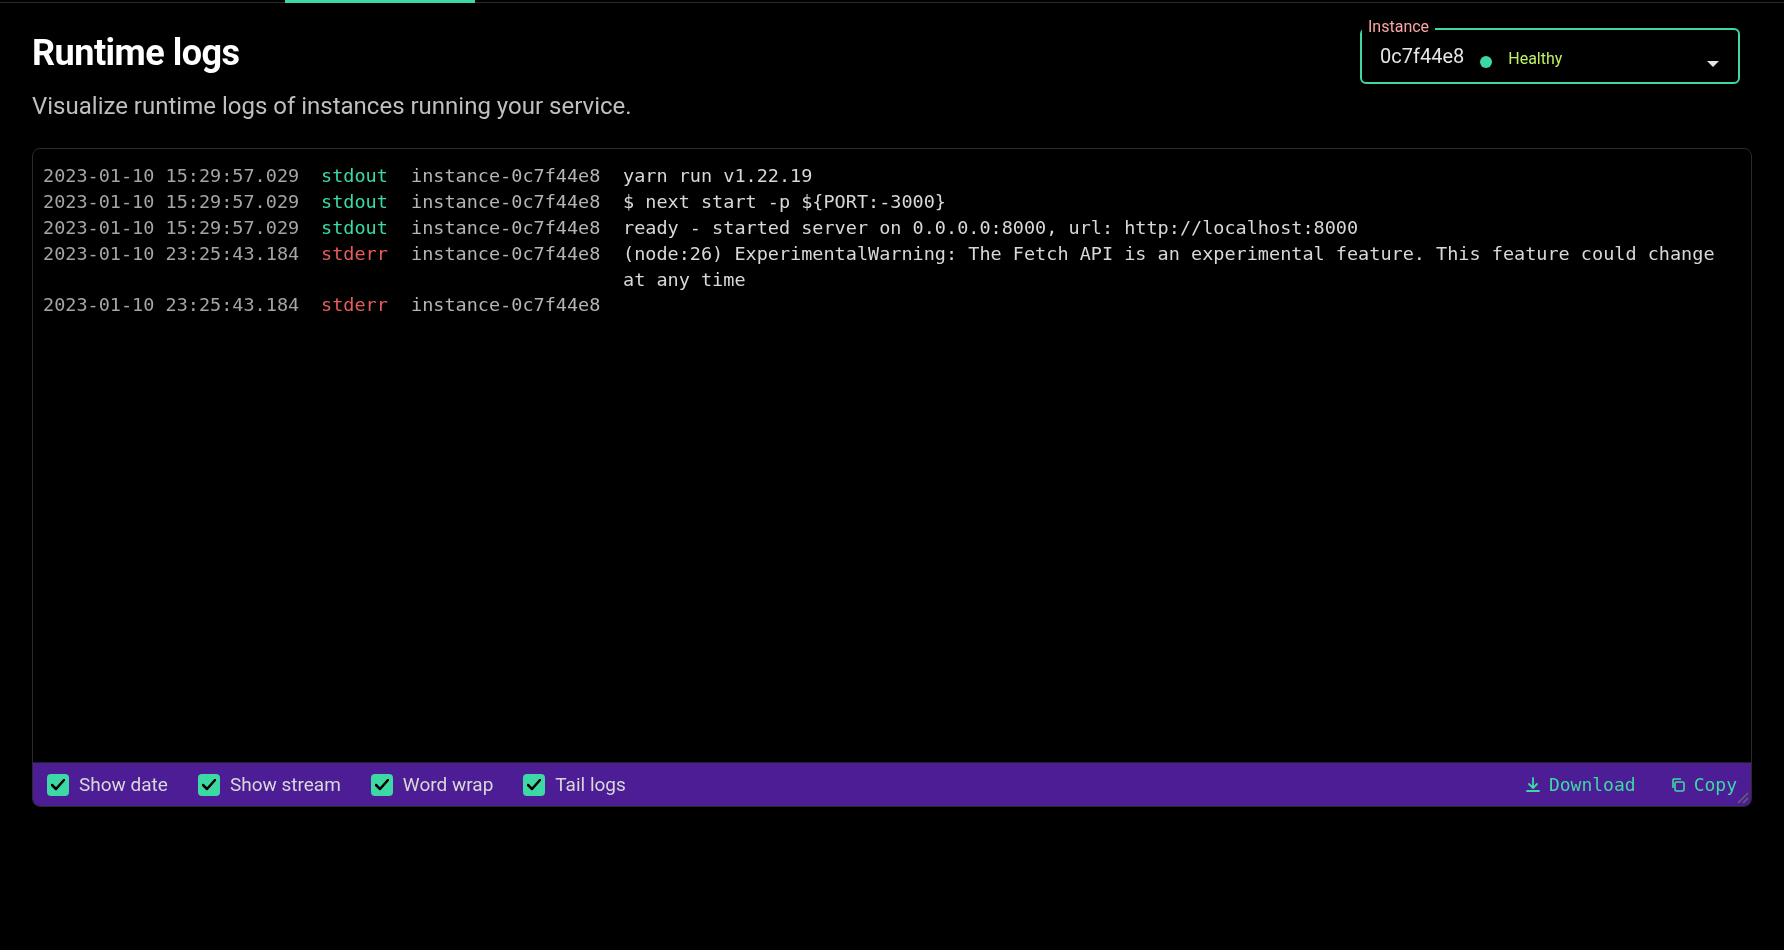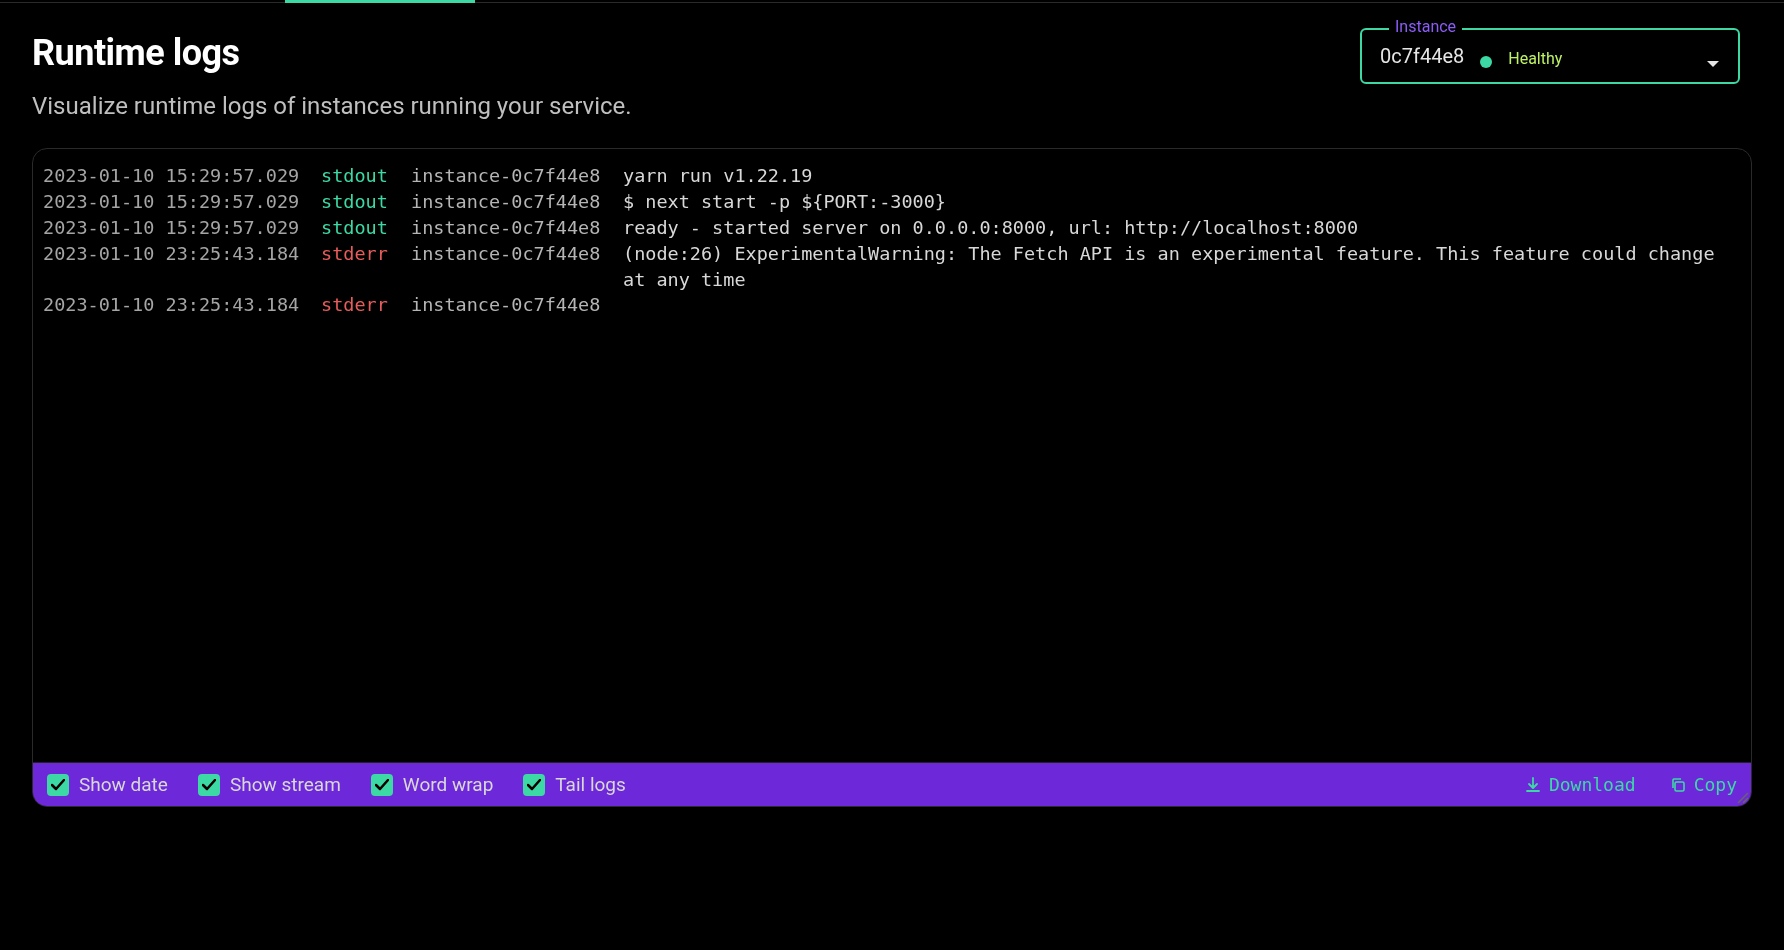--- a/index.html
+++ b/index.html
@@ -57,25 +57,25 @@
     display: flex;
     align-items: flex-end;
     gap: 16px;
     min-width: 380px;
     cursor: pointer;
     background: #000;
   }
   .instance-legend {
     position: absolute;
     top: -11px;
-    left: 29px;
+    left: 2px;
     background: #000;
     padding: 0 6px;
     font-size: 16px;
-    color: #8b5cf6;
+    color: #fca5a5;
   }
   .instance-id {
     font-size: 20px;
     color: #e5e5e5;
   }
   .status-dot {
     width: 12px;
     height: 12px;
     border-radius: 50%;
     background: #3dd9a5;
@@ -85,21 +85,21 @@
     font-size: 16px;
     color: #bef264;
     flex: 1;
   }
   .caret {
     margin-left: auto;
   }
   .log-panel {
     margin: 28px 32px 0 32px;
     border: 1px solid #2a2a2a;
-    border-radius: 15px;
+    border-radius: 8px;
     height: 659px;
     display: flex;
     flex-direction: column;
     overflow: hidden;
   }
   .log-body {
     flex: 1;
     padding: 14px 10px;
     font-family: ui-monospace, "SF Mono", Menlo, Consolas, monospace;
     font-size: 18.5px;
@@ -129,21 +129,21 @@
   .col-msg {
     color: #d8d8d8;
     flex: 1;
     white-space: pre-wrap;
     word-break: break-word;
   }
   .log-footer {
     display: flex;
     align-items: center;
     padding: 10px 14px;
-    background: #6d28d9;
+    background: #4c1d95;
     border-top: 1px solid #222;
     position: relative;
   }
   .chk-item {
     display: flex;
     align-items: center;
     gap: 10px;
     margin-right: 30px;
     cursor: pointer;
   }

